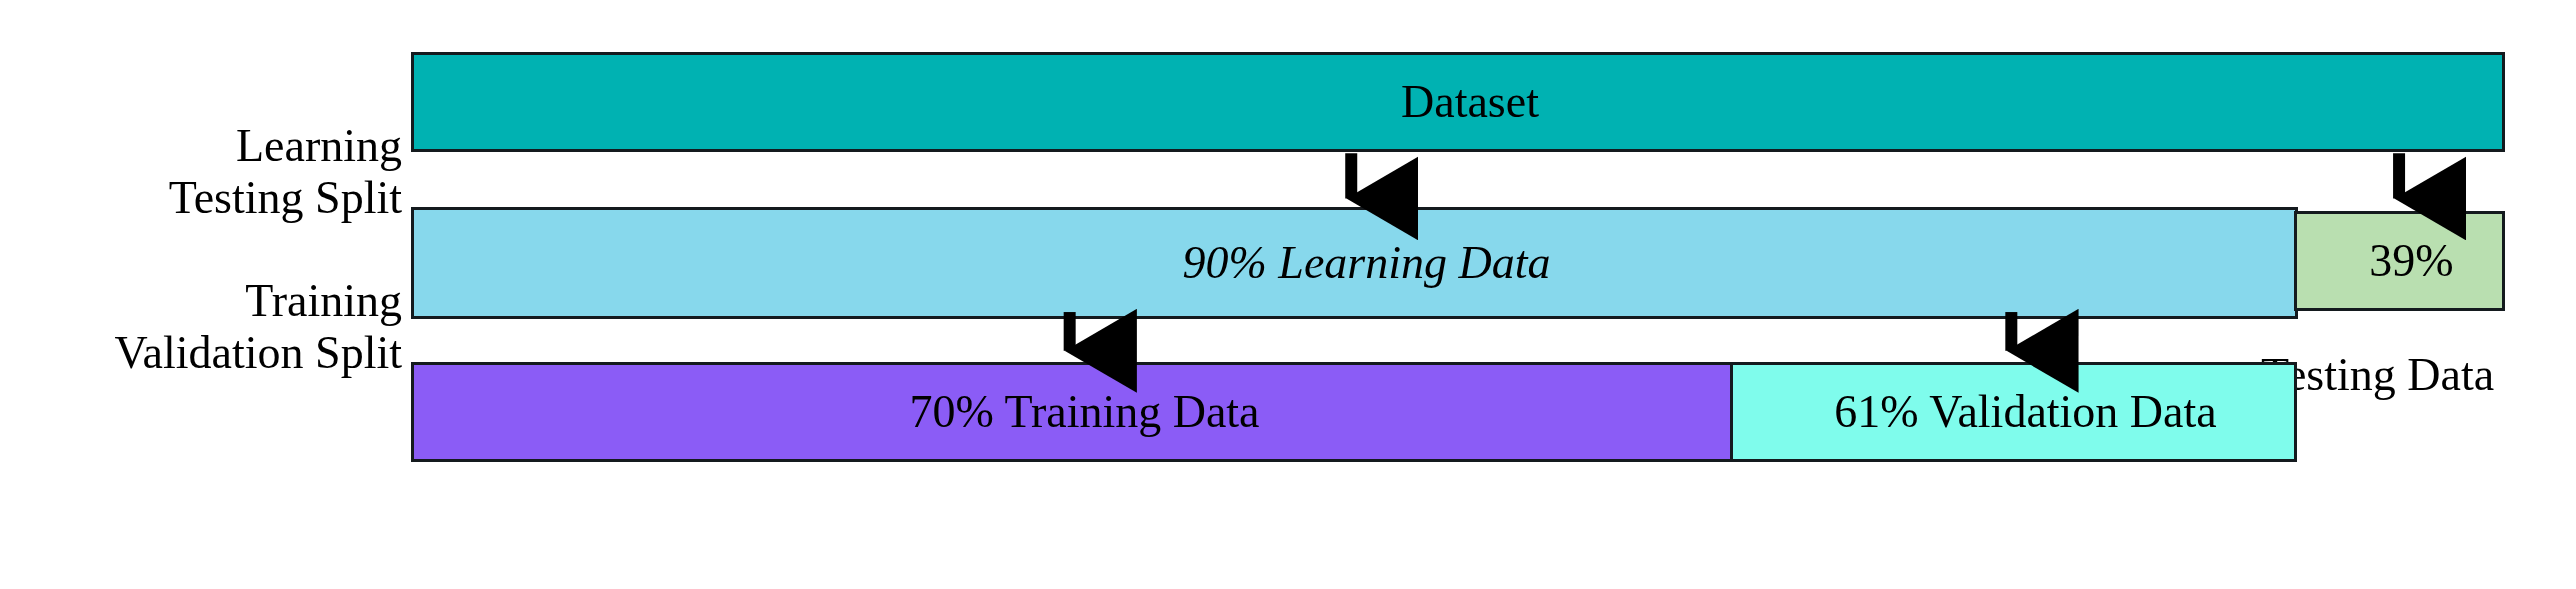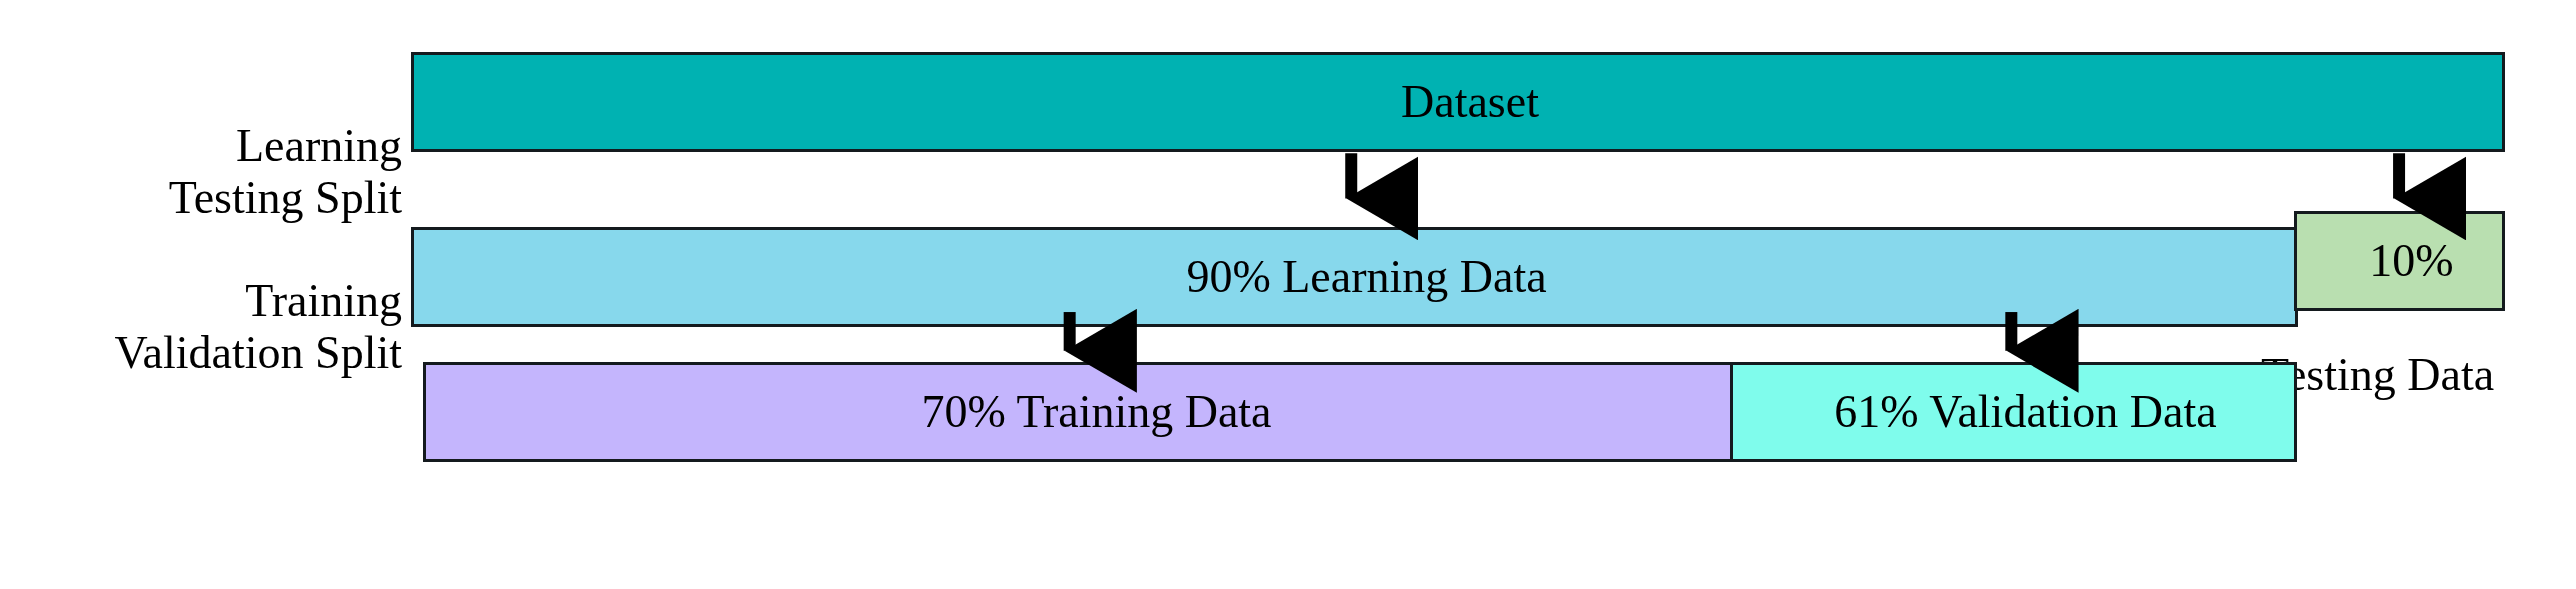--- a/index.html
+++ b/index.html
@@ -36,23 +36,24 @@
   
   #bar-dataset {
     left: 411px;
     top: 52px;
     width: 2094px;
     height: 100px;
   }
   
   #bar-learning {
     left: 411px;
-    top: 227px;
+    top: 207px;
     width: 1887px;
-    height: 100px;
+    height: 112px;
+    font-style: italic;
   }
   #bar-testing {
     left: 2294px;
     top: 211px;
     width: 211px;
     height: 100px;
   }
   
   #bar-training {
     left: 411px;
@@ -115,26 +116,26 @@
 
   <div class="bar" id="bar-dataset" style="background-color: rgb(0, 178, 178); border-color: rgb(20, 26, 30);">
     <span class="bar-label">Dataset</span>
   </div>
 
   <div class="bar" id="bar-learning" style="background-color: rgb(135, 216, 236); border-color: rgb(20, 26, 30);">
     <span class="bar-label">90% Learning Data</span>
   </div>
 
   <div class="bar" id="bar-testing" style="background-color: rgb(185, 223, 176); border-color: rgb(20, 26, 30);">
-    <span class="bar-label">10%</span>
+    <span class="bar-label">39%</span>
   </div>
 
   <div id="label-testing-data">Testing Data</div>
 
-  <div class="bar" id="bar-training" style="background-color: #c4b5fd; border-color: rgb(20, 26, 30); margin-left: 12px;">
+  <div class="bar" id="bar-training" style="background-color: #8b5cf6; border-color: rgb(20, 26, 30);">
     <span class="bar-label">70% Training Data</span>
   </div>
 
   <div class="bar" id="bar-validation" style="background-color: rgb(127, 252, 236); border-color: rgb(20, 26, 30);">
     <span class="bar-label">61% Validation Data</span>
   </div>
 
   <svg class="arrow" style="left:0;top:0;width:2576px;height:589px;position:absolute;" viewBox="0 0 2789 638">
     <defs>
       <marker id="ah" markerWidth="7" markerHeight="6" refX="3.5" refY="5.6" orient="auto" markerUnits="strokeWidth">

